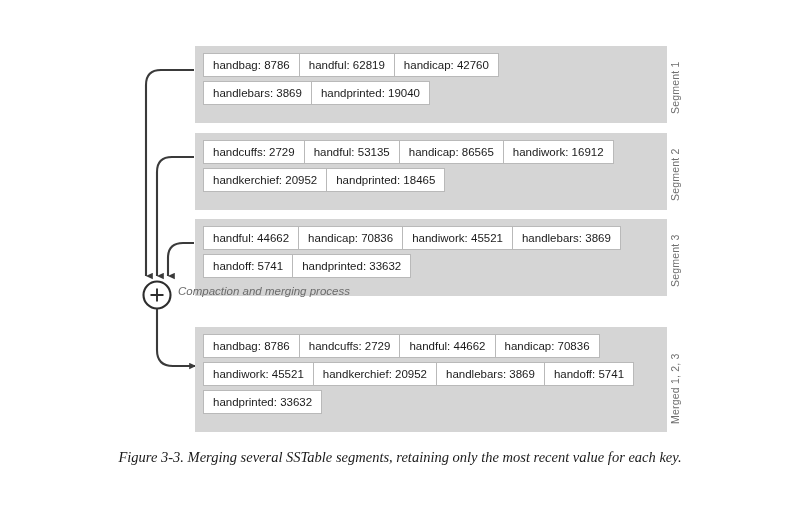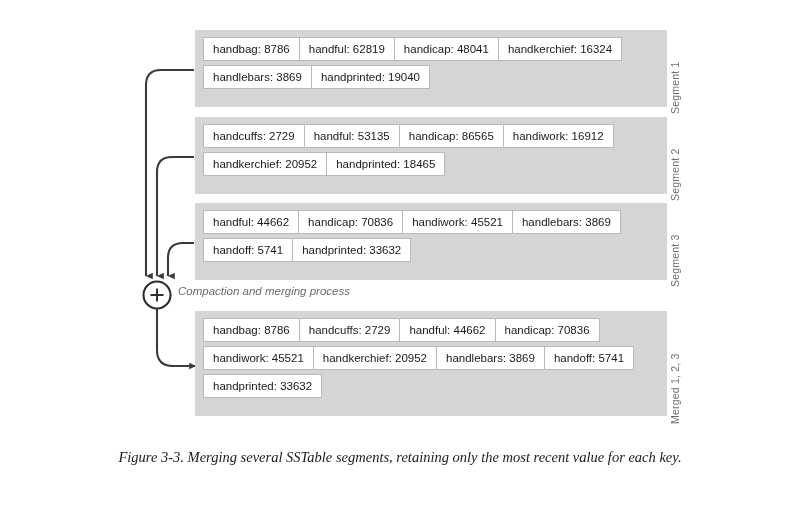--- a/index.html
+++ b/index.html
@@ -34,20 +34,21 @@
     height: 515px;
     pointer-events: none;
   }
 
   
   .segment-block {
     position: absolute;
     background: #d5d5d5;
     box-sizing: border-box;
     padding: 7px 8px 8px 8px;
+    margin-top: 16px;
   }
   .cell-row {
     display: flex;
     flex-direction: row;
     align-items: stretch;
     margin-bottom: 4px;
   }
   .cell-row:last-child {
     margin-bottom: 0;
   }
@@ -124,22 +125,21 @@
     <circle cx="157" cy="295" r="13.5" fill="#ffffff" stroke="#2d2d2d" stroke-width="2.1"></circle>
     <path d="M 150.5,295 L 163.5,295 M 157,288.5 L 157,301.5" stroke="#2d2d2d" stroke-width="1.9" fill="none"></path>
 
     <path d="M 157,308.5 L 157,350 Q 157,366 173,366 L 196,366" fill="none" stroke="#3a3a3a" stroke-width="2.1" marker-end="url(#arrow-right)"></path>
   </svg>
 
   <div class="segment-block" style="left:195px; top:30px; width:472px; height:77px;">
     <div class="cell-row">
       <div class="kv-cell">handbag: 8786</div>
       <div class="kv-cell">handful: 62819</div>
-      <div class="kv-cell">handicap: 48041</div>
-      <div class="kv-cell">handkerchief: 16324</div>
+      <div class="kv-cell">handicap: 42760</div>
     </div>
     <div class="cell-row">
       <div class="kv-cell">handlebars: 3869</div>
       <div class="kv-cell">handprinted: 19040</div>
     </div>
   </div>
   <div class="segment-label" style="left:681px; top:102px;">Segment 1</div>
 
   <div class="segment-block" style="left:195px; top:117px; width:472px; height:77px;">
     <div class="cell-row">

